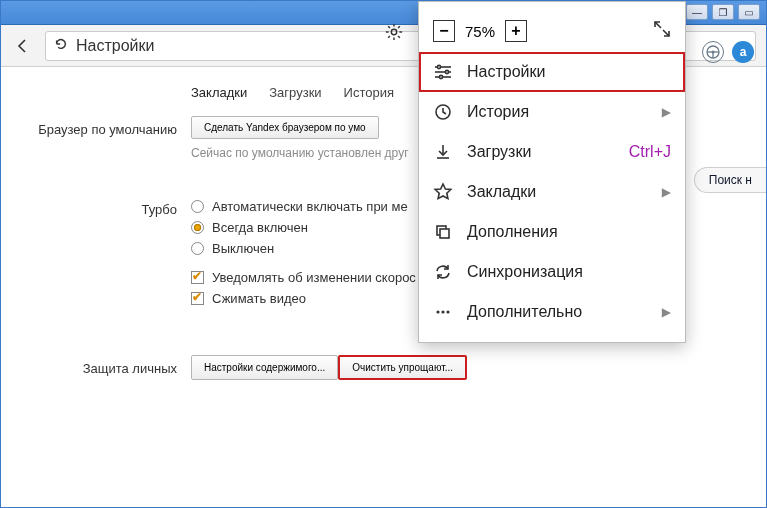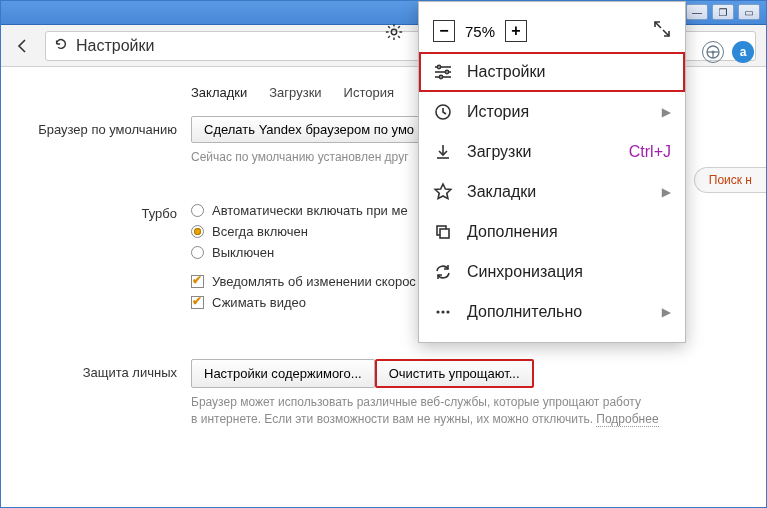--- a/index.html
+++ b/index.html
@@ -26,33 +26,33 @@
   .right-icons { position:absolute; right:12px; top:40px; display:flex; gap:8px; }
   .circ-icon { width:22px; height:22px; border-radius:50%; display:flex; align-items:center; justify-content:center; font-size:12px; }
 
   
   .page { position:relative; padding: 12px 0 0 0; height: calc(100% - 66px); overflow:hidden; background:#fff; }
   .tabs { margin-left: 190px; display:flex; gap:22px; font-size:13px; color:#444; padding: 6px 0 14px; }
   .tab.active { color:#222; }
   .section { display:flex; margin-left:0; padding: 2px 4px 8px; align-items:flex-start; }
   .section-label { width: 186px; text-align:right; padding-right: 14px; padding-top:6px; font-size:13px; color:#333; }
   .section-body { flex:1; font-size:13px; color:#333; }
-  .btn { border:1px solid #b5b5b5; background:linear-gradient(#fefefe,#ededed); padding:5px 12px; font-size:13px; border-radius:2px; cursor:pointer; white-space:nowrap; }
+  .btn { border:1px solid #b5b5b5; background:linear-gradient(#fefefe,#ededed); padding:5px 12px; font-size:10px; border-radius:2px; cursor:pointer; white-space:nowrap; }
   .hint { color:#8c8c8c; font-size:12px; margin-top:6px; line-height:1.4; }
   .hint .more { color:#888; border-bottom:1px dotted #999; }
   .radio-row, .check-row { display:flex; align-items:center; gap:8px; padding:3px 0; }
   .radio { width:13px; height:13px; border:1px solid #888; border-radius:50%; position:relative; }
   .radio.checked::after { content:""; position:absolute; inset:2px; border-radius:50%; background:#e8a400; box-shadow:0 0 0 1px #b17800 inset; }
   .check { width:13px; height:13px; border:1px solid #888; position:relative; background:#fff; }
   .check.checked::after { content:"✔"; position:absolute; left:0; top:-3px; font-size:12px; color:#d98a00; font-weight:bold; }
   .row-btns { display:flex; gap:0; }
 
   .red-box { border:2px solid #cc1e1e; }
 
-  .search-pill { position:absolute; right:0; top:100px; border:1px solid #cfcfcf; background:#f7f7f7; color:#c2410c; font-size:12px; padding:5px 14px; border-top-left-radius:14px; border-bottom-left-radius:14px; border-right:none; }
+  .search-pill { position:absolute; right:0; top:100px; border:1px solid #cfcfcf; background:#f7f7f7; color:#0f172a; font-size:12px; padding:5px 14px; border-top-left-radius:14px; border-bottom-left-radius:14px; border-right:none; }
 
   
   .menu { position:absolute; right:80px; top:0; width:268px; background:#fff; border:1px solid #bcbcbc; box-shadow:0 4px 16px rgba(0,0,0,.25); z-index:5; padding-bottom:10px; }
   .menu-top { display:flex; align-items:center; justify-content:space-between; padding:18px 14px 10px; }
   .zoom-controls { display:flex; align-items:center; gap:10px; }
   .sq-btn { width:22px; height:22px; border:1px solid #333; display:flex; align-items:center; justify-content:center; font-size:16px; font-weight:bold; cursor:pointer; }
   .zoom-val { font-size:15px; }
   .fullscreen svg { width:18px; height:18px; }
   .menu-item { display:flex; align-items:center; gap:14px; padding:10px 14px; font-size:16px; color:#222; cursor:pointer; position:relative; }
   .menu-item .mi-icon { width:20px; height:20px; display:flex; align-items:center; justify-content:center; color:#333; }
@@ -170,24 +170,20 @@
     </div>
   </div>
 
   <div class="section" style="margin-top:36px">
     <div class="section-label">Защита личных</div>
     <div class="section-body">
       <div class="row-btns">
         <button class="btn">Настройки содержимого...</button>
         <button class="btn red-box">Очистить упрощают...</button>
       </div>
-      <div class="hint">
-        <span>Браузер может использовать различные веб-службы, которые упрощают работу</span><br>
-        <span>в интернете. Если эти возможности вам не нужны, их можно отключить. </span><span class="more">Подробнее</span>
-      </div>
     </div>
   </div>
 
 </div>
 
 <div class="menu">
   <div class="menu-top">
     <div class="zoom-controls">
       <div class="sq-btn">−</div>
       <span class="zoom-val">75%</span>

